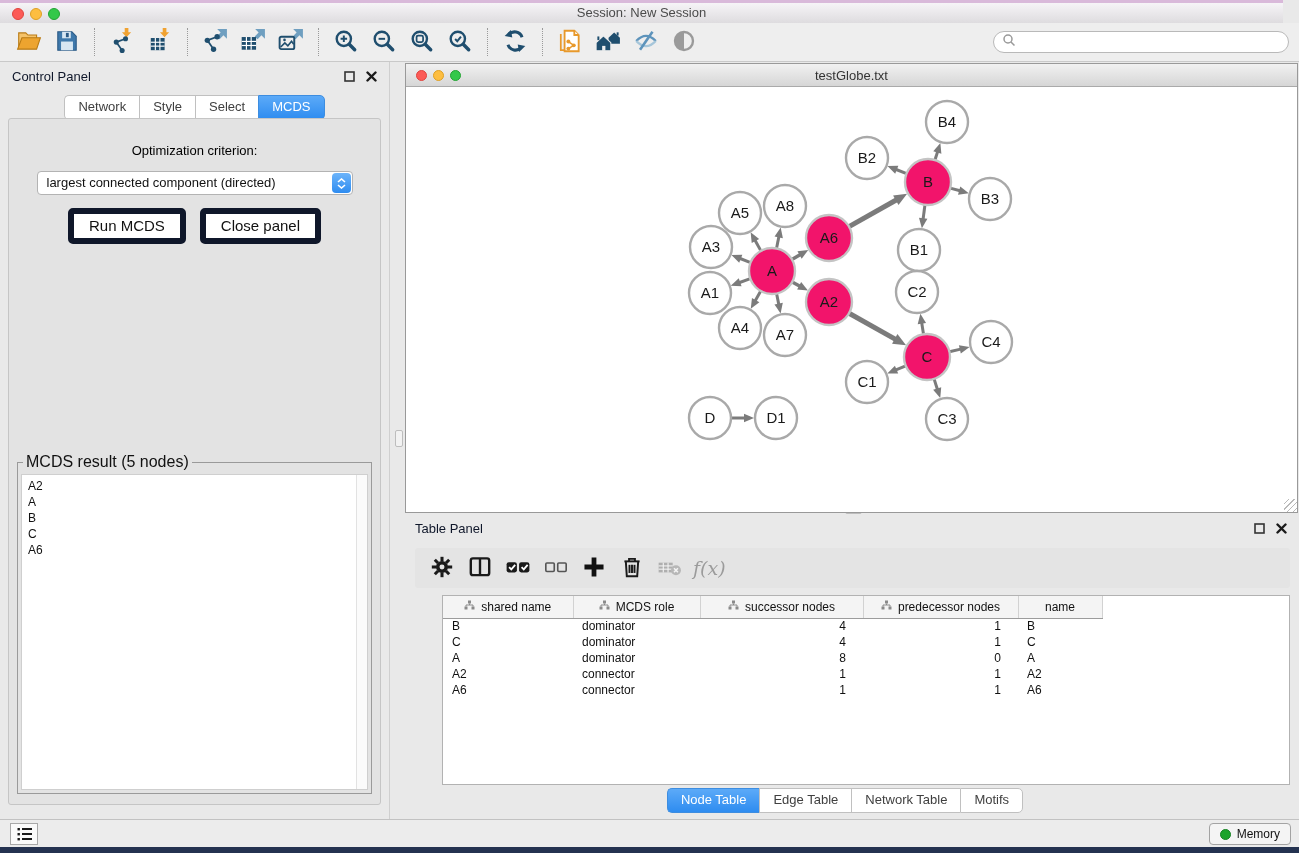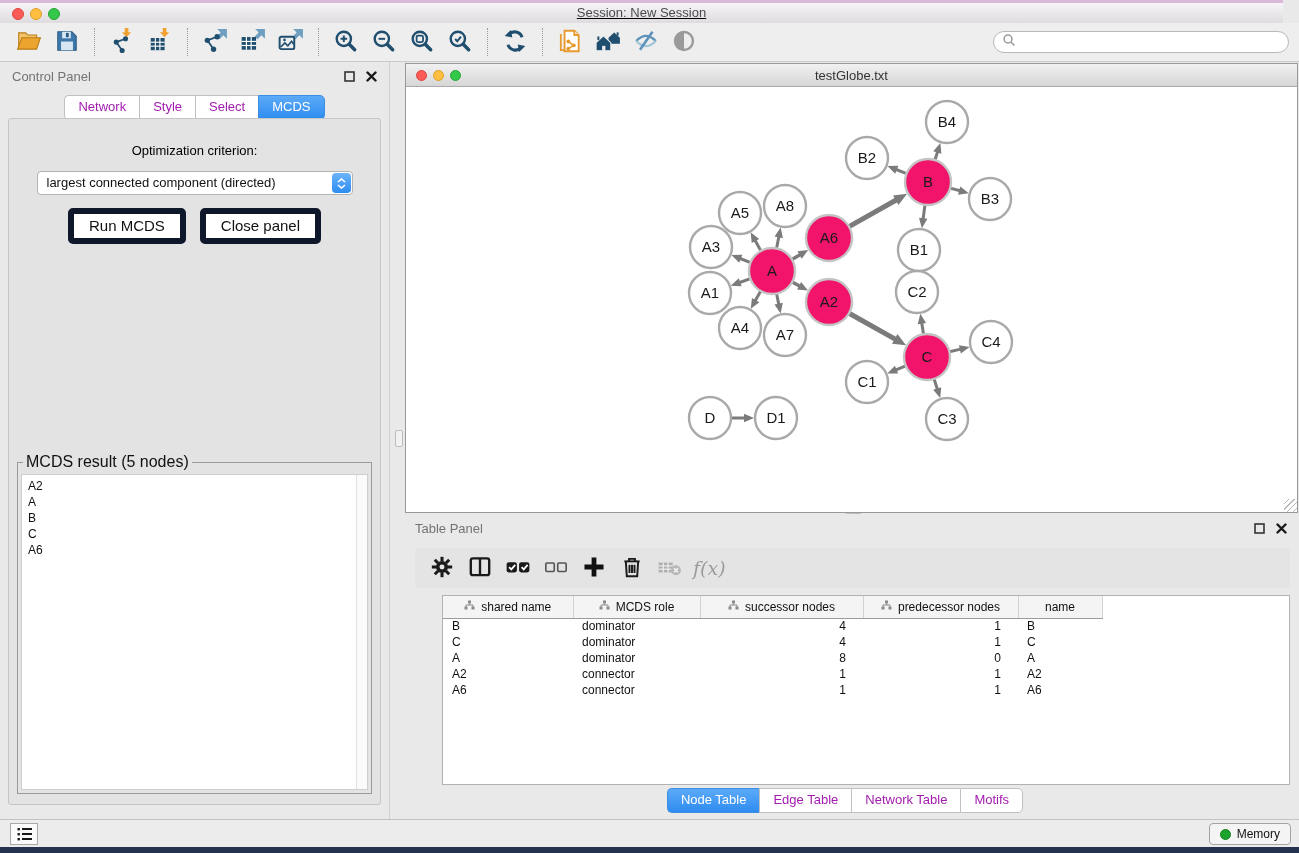--- a/index.html
+++ b/index.html
@@ -5,46 +5,46 @@
   * { box-sizing: border-box; }
   html,body { margin:0; padding:0; }
   .app {
     position:relative; width:1299px; height:853px; overflow:hidden;
     font-family:"Liberation Sans", sans-serif; background:#e9e9e9;
     -webkit-font-smoothing:antialiased;
   }
   
   .mac-titlebar { position:absolute; top:0; left:0; right:16px; height:28px;
     background:linear-gradient(#f6f4f7,#d9d7da); border-top:3px solid #d9b9da;
-    border-bottom:1px solid #b2b2b2;text-decoration:underline; }
+    border-bottom:1px solid #b2b2b2; }
   .title-text { text-align:center; font-size:13px; color:#4b4b4b; line-height:19px; }
   .tl { position:absolute; top:5px; width:12px; height:12px; border-radius:50%; }
   .tl.red { background:#fc5b57; border:1px solid #e0443e; }
   .tl.yellow { background:#fdbe41; border:1px solid #dfa023; }
   .tl.green { background:#34c84a; border:1px solid #23a433; }
   
   .toolbar { position:absolute; top:23px; left:0; right:0; height:39px; background:#eeeeee;
     border-bottom:1px solid #c9c9c9; display:flex; align-items:center; padding:0 10px; }
   .tb-btn { width:38px; height:34px; background:none; border:none; padding:0;
     display:flex; align-items:center; justify-content:center; cursor:default; }
   .tb-sep { width:1px; height:28px; border-left:1px dotted #9a9a9a; margin:0 8px; }
   .tb-search { margin-left:auto; width:296px; height:22px; border:1px solid #b9b9b9;
     border-radius:12px; background:#fff; display:flex; align-items:center; padding:0 8px; gap:4px; }
   .tb-search input { border:none; outline:none; flex:1; font-size:12px; background:transparent;
     font-family:"Liberation Sans",sans-serif; }
   
   .control-panel { position:absolute; left:0; top:62px; width:390px; bottom:34px;
     background:#e9e9e9; border-right:1px solid #cfcfcf; }
   .cp-header { position:relative; height:30px; }
-  .panel-title { font-size:13px; color:#737373; padding-left:12px; line-height:30px; }
+  .panel-title { font-size:13px; color:#0f172a; padding-left:12px; line-height:30px; }
   .panel-btns { position:absolute; right:12px; top:9px; display:flex; gap:11px; align-items:center; }
   .panel-btns span { display:flex; }
   .cp-tabs { position:absolute; top:33px; left:0; right:0; display:flex; justify-content:center; }
   .seg-tab { font-size:13px; padding:3px 13px 4px; background:#fff; border:1px solid #c0c0c0;
-    border-right:none; color:#a21caf; line-height:16px; cursor:default; }
+    border-right:none; color:#404040; line-height:16px; cursor:default; }
   .seg-tab:first-child { border-radius:5px 0 0 5px; }
   .seg-tab:last-child { border-radius:0 5px 5px 0; border-right:1px solid #c0c0c0; }
   .seg-tab.active { background:linear-gradient(#5caaf8,#2e8cf0); border-color:#3d8de0; color:#fff; }
   .cp-card { position:absolute; left:8px; right:8px; top:56px; bottom:14px;
     background:#e3e3e3; border:1px solid #c5c5c5; border-radius:3px; }
   .opt-label { text-align:center; margin-top:24px; font-size:13px; color:#000000; }
   .select-row { margin:13px auto 0; width:316px; height:24px; position:relative; }
   .select-value { width:100%; height:100%; border:1px solid #b3b3b3; border-radius:4px; background:#fff;
     font-size:13px; line-height:22px; padding-left:9px; color:#111; white-space:nowrap; overflow:hidden; }
   .select-stepper { position:absolute; right:2px; top:2px; bottom:2px; width:19px;

